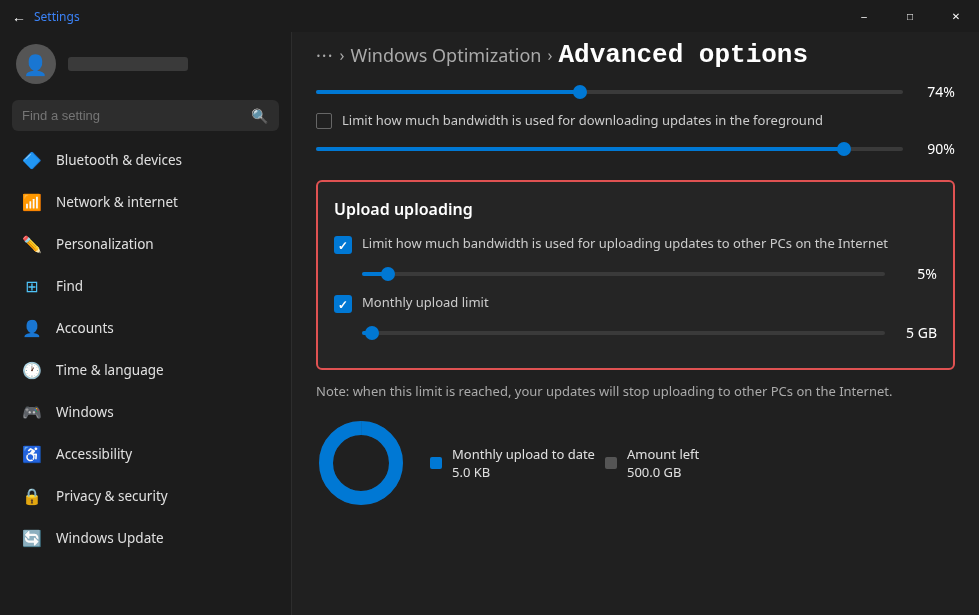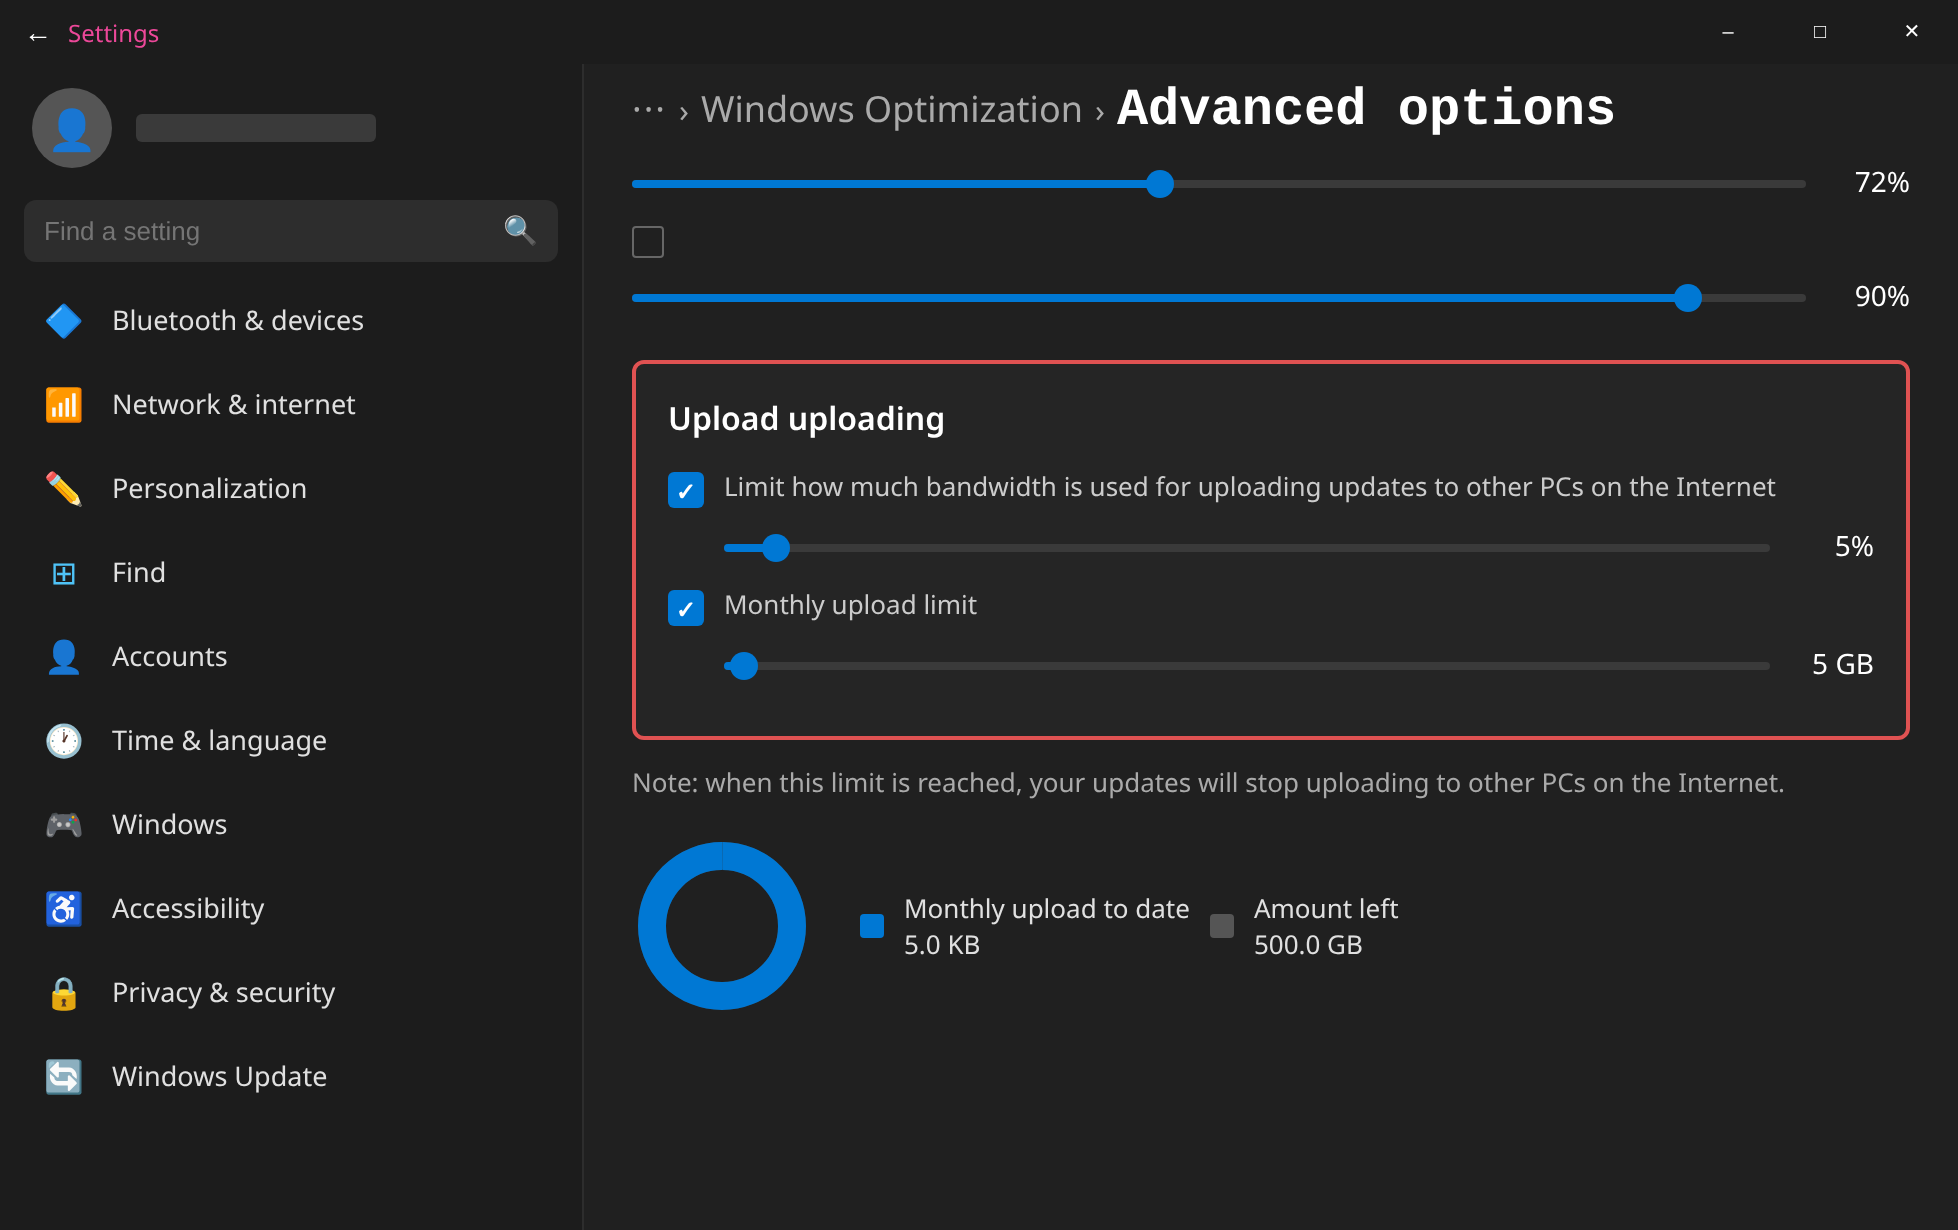--- a/index.html
+++ b/index.html
@@ -24,21 +24,21 @@
       padding: 0 0 0 12px;
       flex-shrink: 0;
     }
     .title-bar-left {
       display: flex;
       align-items: center;
       gap: 8px;
     }
     .title-bar-title {
       font-size: 12px;
-      color: #ec4899;
+      color: #3b82f6;
     }
     .title-bar-controls {
       display: flex;
       align-items: center;
     }
     .title-bar-btn {
       width: 46px;
       height: 32px;
       display: flex;
       align-items: center;
@@ -407,25 +407,26 @@
     </div>
 
     <div class="bandwidth-section">
 
       <div class="slider-row">
         <div class="slider-track">
           <div class="slider-fill" style="width:45%">
             <div class="slider-thumb"></div>
           </div>
         </div>
-        <span class="slider-val">72%</span>
+        <span class="slider-val">74%</span>
       </div>
 
       <div class="checkbox-row">
         <div class="checkbox-box"></div>
+        <span class="checkbox-label">Limit how much bandwidth is used for downloading updates in the foreground</span>
       </div>
 
       <div class="slider-row">
         <div class="slider-track">
           <div class="slider-fill" style="width:90%">
             <div class="slider-thumb"></div>
           </div>
         </div>
         <span class="slider-val">90%</span>
       </div>

